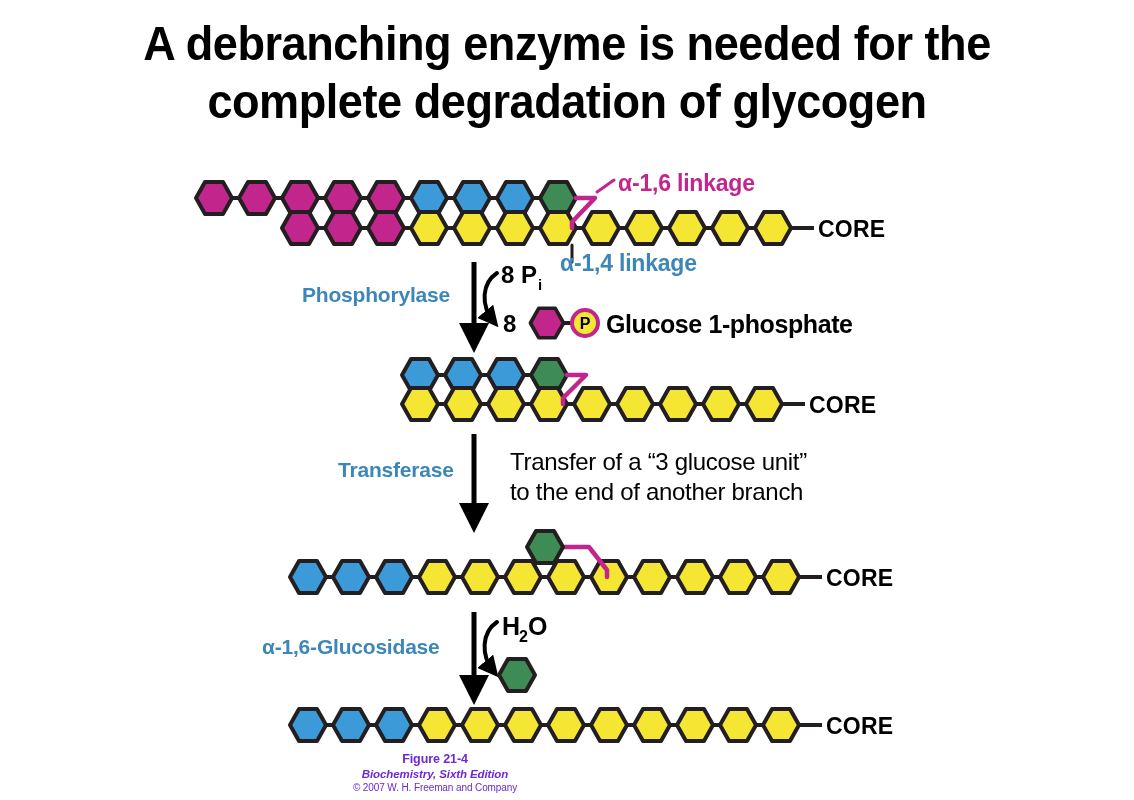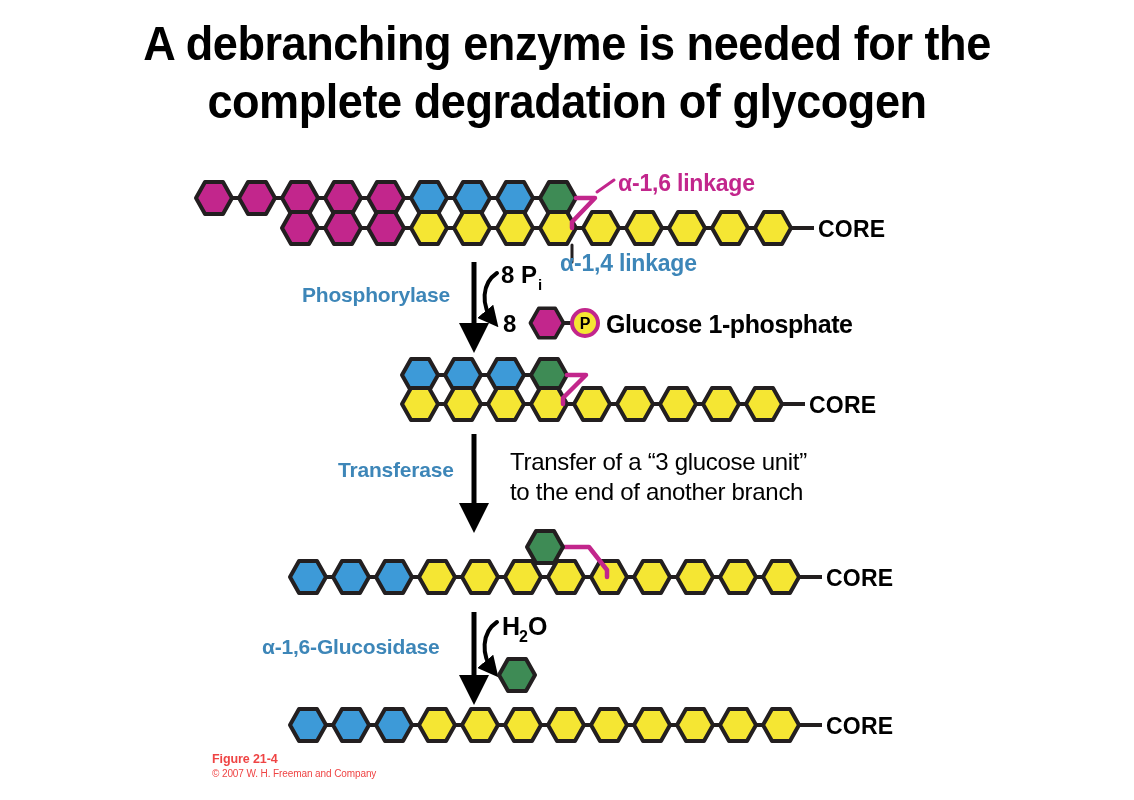--- a/index.html
+++ b/index.html
@@ -44,24 +44,25 @@
   }
   #svgfig {
     position: absolute;
     left: 0;
     top: 0;
   }
 
   
   #credit {
     position: absolute;
-    left: 212px;
+    left: 220px;
     top: 752px;
     width: 430px;
-    color: #ef4444;
+    color: #6d28d9;
+    text-align: center;
   }
   #credit .c-fig {
     font-family: "Liberation Sans", sans-serif;
     font-weight: bold;
     font-size: 12.5px;
     line-height: 15px;
     letter-spacing: -0.1px;
   }
   #credit .c-book {
     font-family: "Liberation Sans", sans-serif;
@@ -349,14 +350,15 @@
 
     <line x1="799" y1="725" x2="822" y2="725" stroke="#231F20" stroke-width="4"></line>
     <text class="lbl-core" x="826" y="734" fill="#000000">CORE</text>
   </g>
 
 </svg>
 </div>
 
 <div id="credit">
   <div class="c-fig">Figure 21-4</div>
+  <div class="c-book">Biochemistry, Sixth Edition</div>
   <div class="c-copy">© 2007 W. H. Freeman and Company</div>
 </div>
 
 </body></html>

